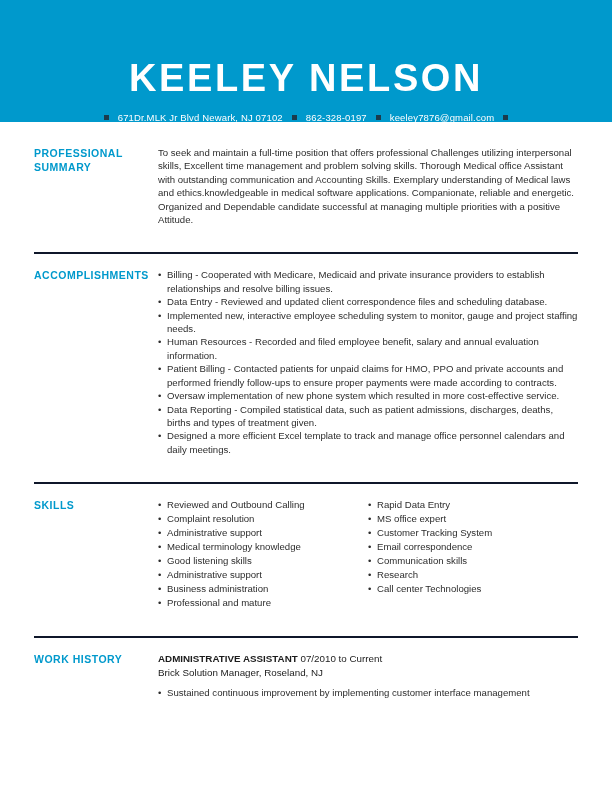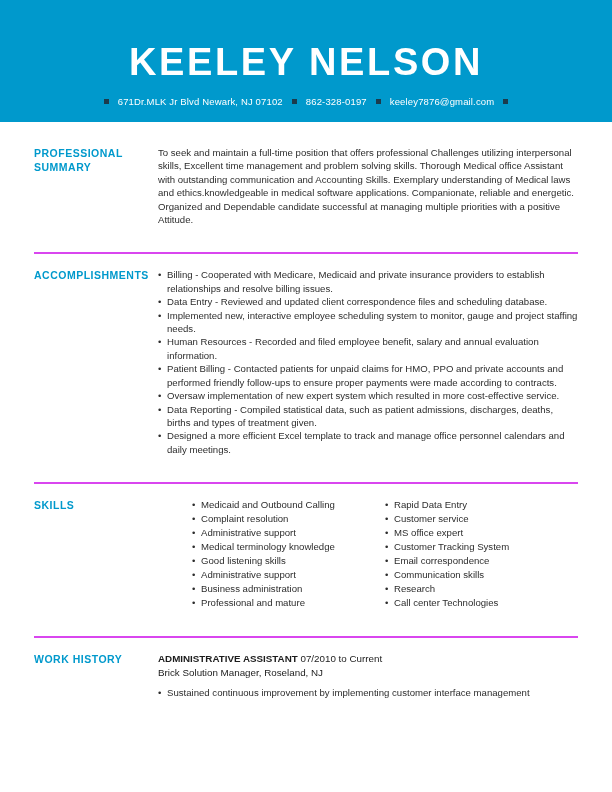--- a/index.html
+++ b/index.html
@@ -21,21 +21,21 @@
     width: 612px;
     height: 792px;
     background: #ffffff;
   }
 
   
   .header-band {
     background: #0099cc;
     height: 122px;
     width: 100%;
-    padding-top: 40px;
+    padding-top: 56px;
     text-align: center;
   }
 
   .name {
     color: #ffffff;
     font-size: 38px;
     font-weight: bold;
     letter-spacing: 2.6px;
     line-height: 44px;
     text-transform: uppercase;
@@ -68,21 +68,21 @@
     padding: 0 34px;
   }
 
   .section {
     display: flex;
     align-items: flex-start;
     padding-top: 14px;
   }
 
   .section.with-rule {
-    border-top: 2px solid #d946ef;
+    border-top: 2px solid #0f172a;
     margin-top: 12px;
   }
 
   .section-label {
     width: 124px;
     flex: 0 0 124px;
     color: #0099cc;
     font-size: 10.5px;
     font-weight: bold;
     letter-spacing: 0.5px;
@@ -187,47 +187,46 @@
 
     <div class="section with-rule" style="margin-top:26px;">
       <div class="section-label">ACCOMPLISHMENTS</div>
       <div class="section-content">
         <ul class="bullets" id="accomplishments-list">
             <li>Billing - Cooperated with Medicare, Medicaid and private insurance providers to establish relationships and resolve billing issues.</li>
             <li>Data Entry - Reviewed and updated client correspondence files and scheduling database.</li>
             <li>Implemented new, interactive employee scheduling system to monitor, gauge and project staffing needs.</li>
             <li>Human Resources - Recorded and filed employee benefit, salary and annual evaluation information.</li>
             <li>Patient Billing - Contacted patients for unpaid claims for HMO, PPO and private accounts and performed friendly follow-ups to ensure proper payments were made according to contracts.</li>
-            <li>Oversaw implementation of new expert system which resulted in more cost-effective service.</li>
+            <li>Oversaw implementation of new phone system which resulted in more cost-effective service.</li>
             <li>Data Reporting - Compiled statistical data, such as patient admissions, discharges, deaths, births and types of treatment given.</li>
             <li>Designed a more efficient Excel template to track and manage office personnel calendars and daily meetings.</li>
           </ul>
       </div>
     </div>
 
-    <div class="section with-rule" style="margin-top:26px;gap:34px;">
+    <div class="section with-rule" style="margin-top:26px;">
       <div class="section-label">SKILLS</div>
       <div class="section-content">
         <div class="skills-cols">
           <div class="skills-col">
             <ul class="bullets" id="skills-left">
-                <li>Medicaid and Outbound Calling</li>
+                <li>Reviewed and Outbound Calling</li>
                 <li>Complaint resolution</li>
                 <li>Administrative support</li>
                 <li>Medical terminology knowledge</li>
                 <li>Good listening skills</li>
                 <li>Administrative support</li>
                 <li>Business administration</li>
                 <li>Professional and mature</li>
               </ul>
           </div>
           <div class="skills-col">
             <ul class="bullets" id="skills-right">
                 <li>Rapid Data Entry</li>
-                <li>Customer service</li>
                 <li>MS office expert</li>
                 <li>Customer Tracking System</li>
                 <li>Email correspondence</li>
                 <li>Communication skills</li>
                 <li>Research</li>
                 <li>Call center Technologies</li>
               </ul>
           </div>
         </div>
       </div>

